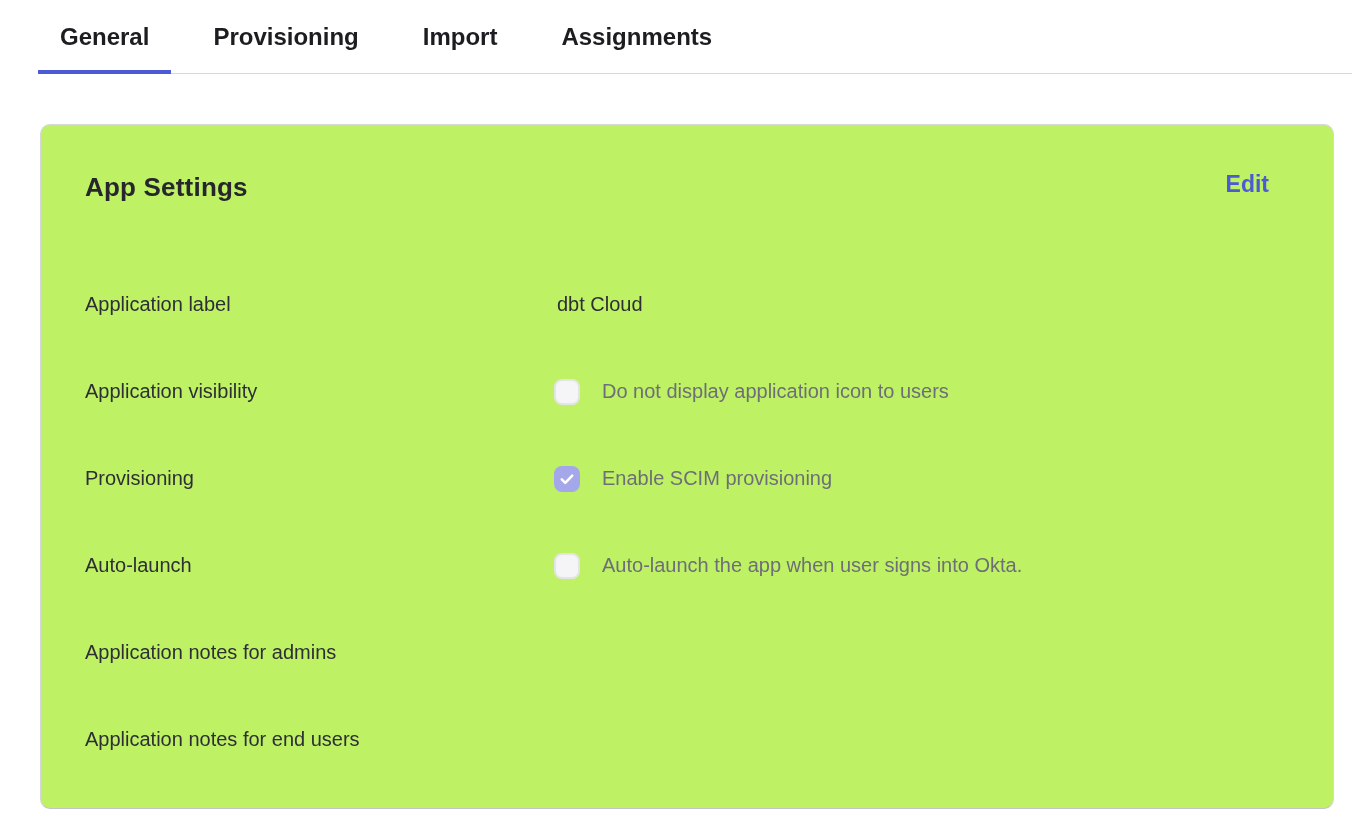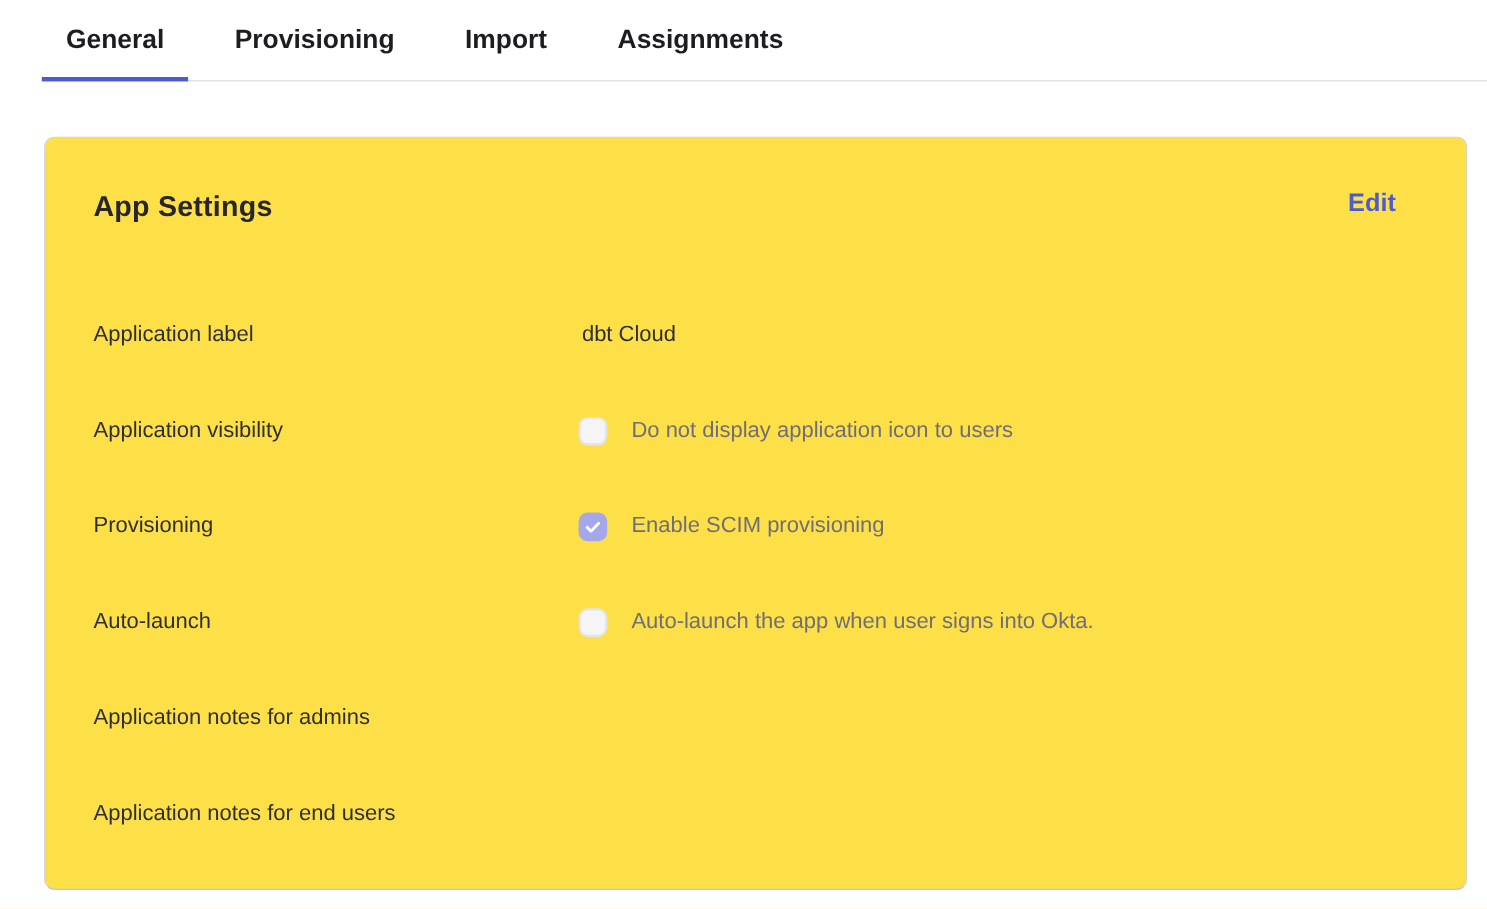--- a/index.html
+++ b/index.html
@@ -37,21 +37,21 @@
     right: 0;
     bottom: -1px;
     height: 4px;
     background: var(--accent);
   }
   
   .card {
     margin: 50px 18px 0 40px;
     width: 1294px;
     height: 685px;
-    background: #fde047;
+    background: #bef264;
     border: 1px solid var(--card-border);
     border-bottom-color: var(--card-border-bottom);
     border-radius: 10px;
     padding: 44px 64px 20px 44px;
   }
   .card-header {
     display: flex;
     align-items: flex-start;
     justify-content: space-between;
   }
@@ -69,20 +69,21 @@
     color: var(--accent);
     text-decoration: none;
     cursor: pointer;
   }
   
   .rows { margin-top: 56px; }
   .row {
     display: flex;
     align-items: center;
     height: 87px;
+    gap: 28px;
   }
   .row-label {
     width: 444px;
     flex: 0 0 444px;
     font-size: 20px;
     color: var(--label-text);
   }
   .row-value {
     display: flex;
     align-items: center;

